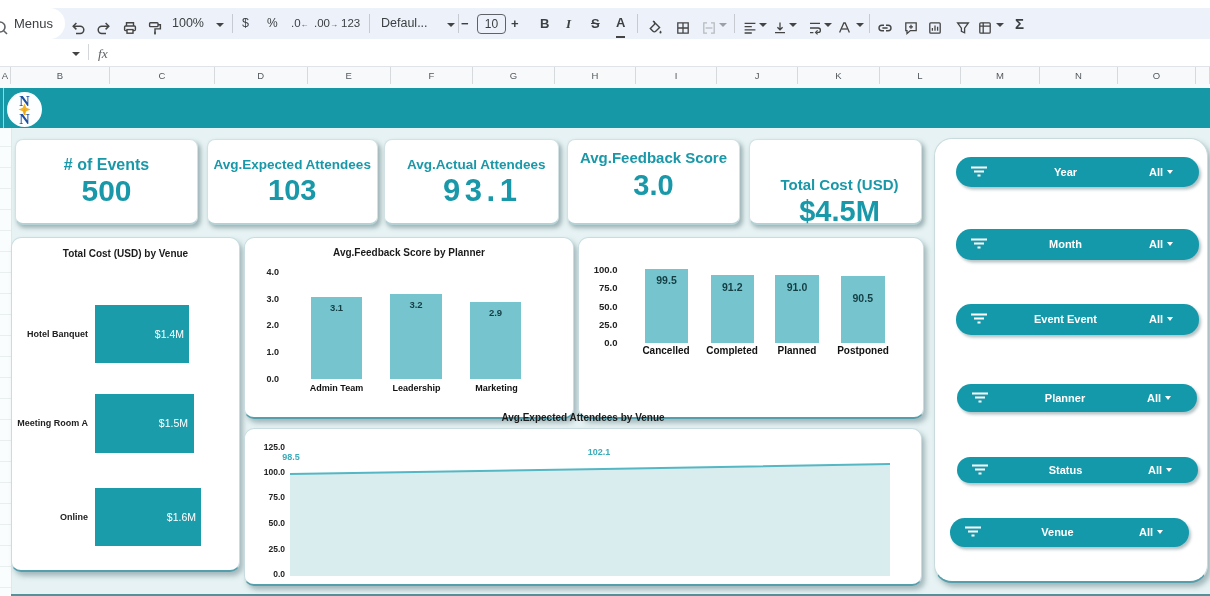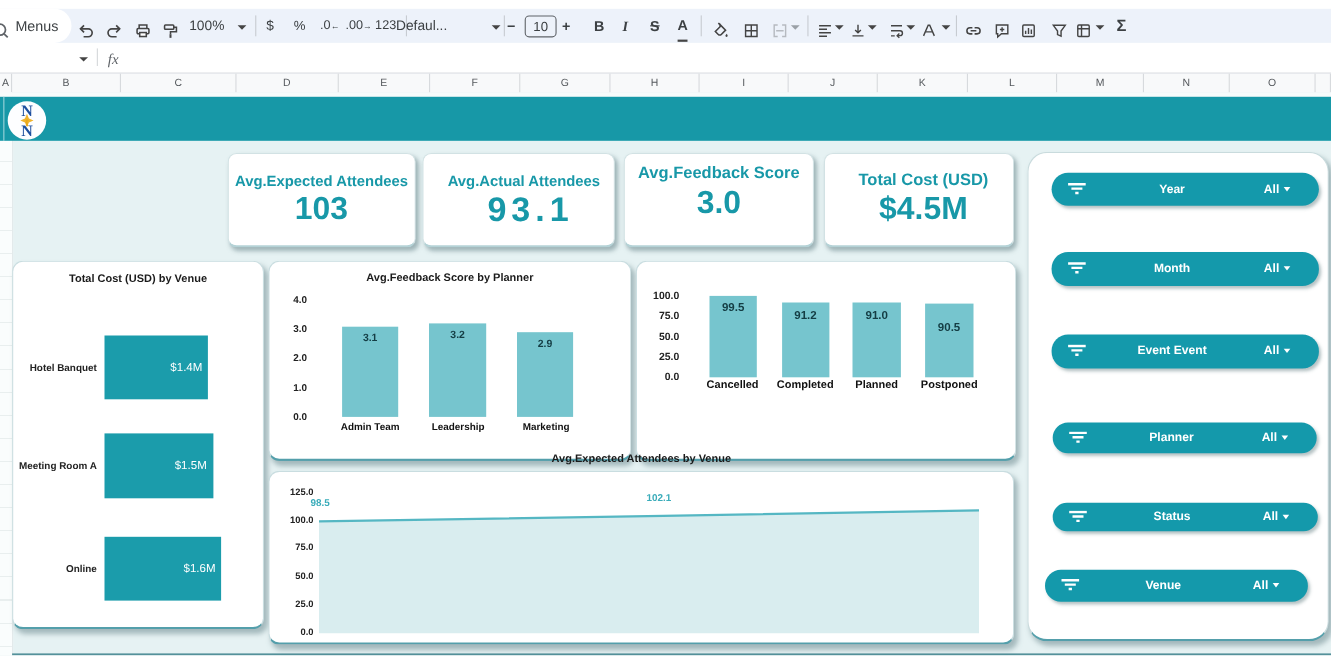--- a/index.html
+++ b/index.html
@@ -78,21 +78,21 @@
       </svg>
     <span class="ttxt" style="left:172px;font-size:12.5px">100%</span>
     <span class="caret" style="left:216px"></span>
     <span class="tdiv" style="left:232px"></span>
     <span class="tsm" style="left:242px;font-size:12.5px;font-weight:normal">$</span>
     <span class="tsm" style="left:267px;font-size:12px;font-weight:normal">%</span>
     <span class="tsm" style="left:291px;font-weight:normal">.0<span style="font-size:8px">←</span></span>
     <span class="tsm" style="left:314px;font-weight:normal">.00<span style="font-size:8px">→</span></span>
     <span class="tsm" style="left:341px;font-weight:normal;font-size:11.5px">123</span>
     <span class="tdiv" style="left:369px"></span>
-    <span class="ttxt" style="left:360px;font-size:12.5px">Defaul...</span>
+    <span class="ttxt" style="left:381px;font-size:12.5px">Defaul...</span>
     <span class="caret" style="left:447px"></span>
     <span class="tdiv" style="left:458px"></span>
     <span class="ttxt" style="left:461px;font-weight:bold">−</span>
     <span style="position:absolute;left:477px;top:5.5px;width:27px;height:18px;border:1px solid #5f6368;border-radius:4px;text-align:center;line-height:18px;font-size:12px;color:#3c4043">10</span>
     <span class="ttxt" style="left:511px;font-weight:bold">+</span>
     <span class="tsm" style="left:540px;font-size:13px">B</span>
     <span class="tsm" style="left:566px;font-size:13px;font-style:italic;font-family:'Liberation Serif',serif">I</span>
     <span class="tsm" style="left:591px;font-size:13px;text-decoration:line-through">S</span>
     <span class="tsm" style="left:616px;font-size:13px;border-bottom:2px solid #444;line-height:26px;height:26px;top:2px">A</span>
     <span class="tdiv" style="left:637px"></span>
@@ -185,33 +185,37 @@
       <svg width="35" height="35" viewBox="0 0 35 35">
         <text x="17.5" y="13.5" text-anchor="middle" font-family="Liberation Serif,serif" font-weight="bold" font-size="14.5" fill="#1d4f9e">N</text>
         <path d="M17.5 11.5l1.8 4.2 4.2 1.8-4.2 1.8-1.8 4.2-1.8-4.2-4.2-1.8 4.2-1.8z" fill="#f0b42c"></path>
           <text x="17.5" y="22.5" text-anchor="middle" font-family="Liberation Serif,serif" font-weight="bold" font-size="11" fill="#e8a81a">t</text>
         <text x="17.5" y="32" text-anchor="middle" font-family="Liberation Serif,serif" font-weight="bold" font-size="14.5" fill="#1d4f9e">N</text>
       </svg>
     </div>
     <div id="bstrip"></div>
   </div>
 
+  <div class="kpi" style="left:15px;top:139px;width:183px;height:86px;padding-top:15px">
+    <div class="kt" style="font-size:16px">#&nbsp;of&nbsp;Events</div>
+    <div class="kv" style="font-size:30px">500</div>
+  </div>
   <div class="kpi" style="left:206.5px;top:139px;width:171.5px;height:86px;padding-top:15px">
     <div class="kt" style="font-size:13.5px">Avg.Expected Attendees</div>
     <div class="kv" style="font-size:29px">103</div>
   </div>
   <div class="kpi" style="left:383.5px;top:139px;width:175.5px;height:86px;padding-top:15px;padding-left:10px">
     <div class="kt" style="font-size:13.5px">Avg.Actual Attendees</div>
     <div class="kv" style="font-size:31px;letter-spacing:4.5px;margin-left:12px">93.1</div>
   </div>
   <div class="kpi" style="left:567px;top:139px;width:173px;height:86px;padding-top:8px;gap:4px">
     <div class="kt" style="font-size:15px">Avg.Feedback Score</div>
     <div class="kv" style="font-size:29px">3.0</div>
   </div>
-  <div class="kpi" style="left:748.5px;top:139px;width:173px;height:86px;padding-top:14px;gap:3px;padding-left:9px">
+  <div class="kpi" style="left:748.5px;top:139px;width:173px;height:86px;padding-top:35px;gap:3px;padding-left:9px">
     <div class="kt" style="font-size:15px">Total Cost (USD)</div>
     <div class="kv" style="font-size:29px">$4.5M</div>
   </div>
 
   <div class="card" style="left:11px;top:237px;width:229px;height:334.5px"></div>
   <div class="ctitle" style="left:11px;top:248px;width:229px;font-size:10px">Total Cost (USD) by Venue</div>
   <div class="bar1" style="left:95px;top:305px;width:94px;height:58px"></div>
   <div class="bar1" style="left:95px;top:394px;width:98.5px;height:59px"></div>
   <div class="bar1" style="left:95px;top:488px;width:106px;height:58px"></div>
   <div class="ylab" style="left:18px;top:329px;width:70px;font-size:9px">Hotel Banquet</div>

